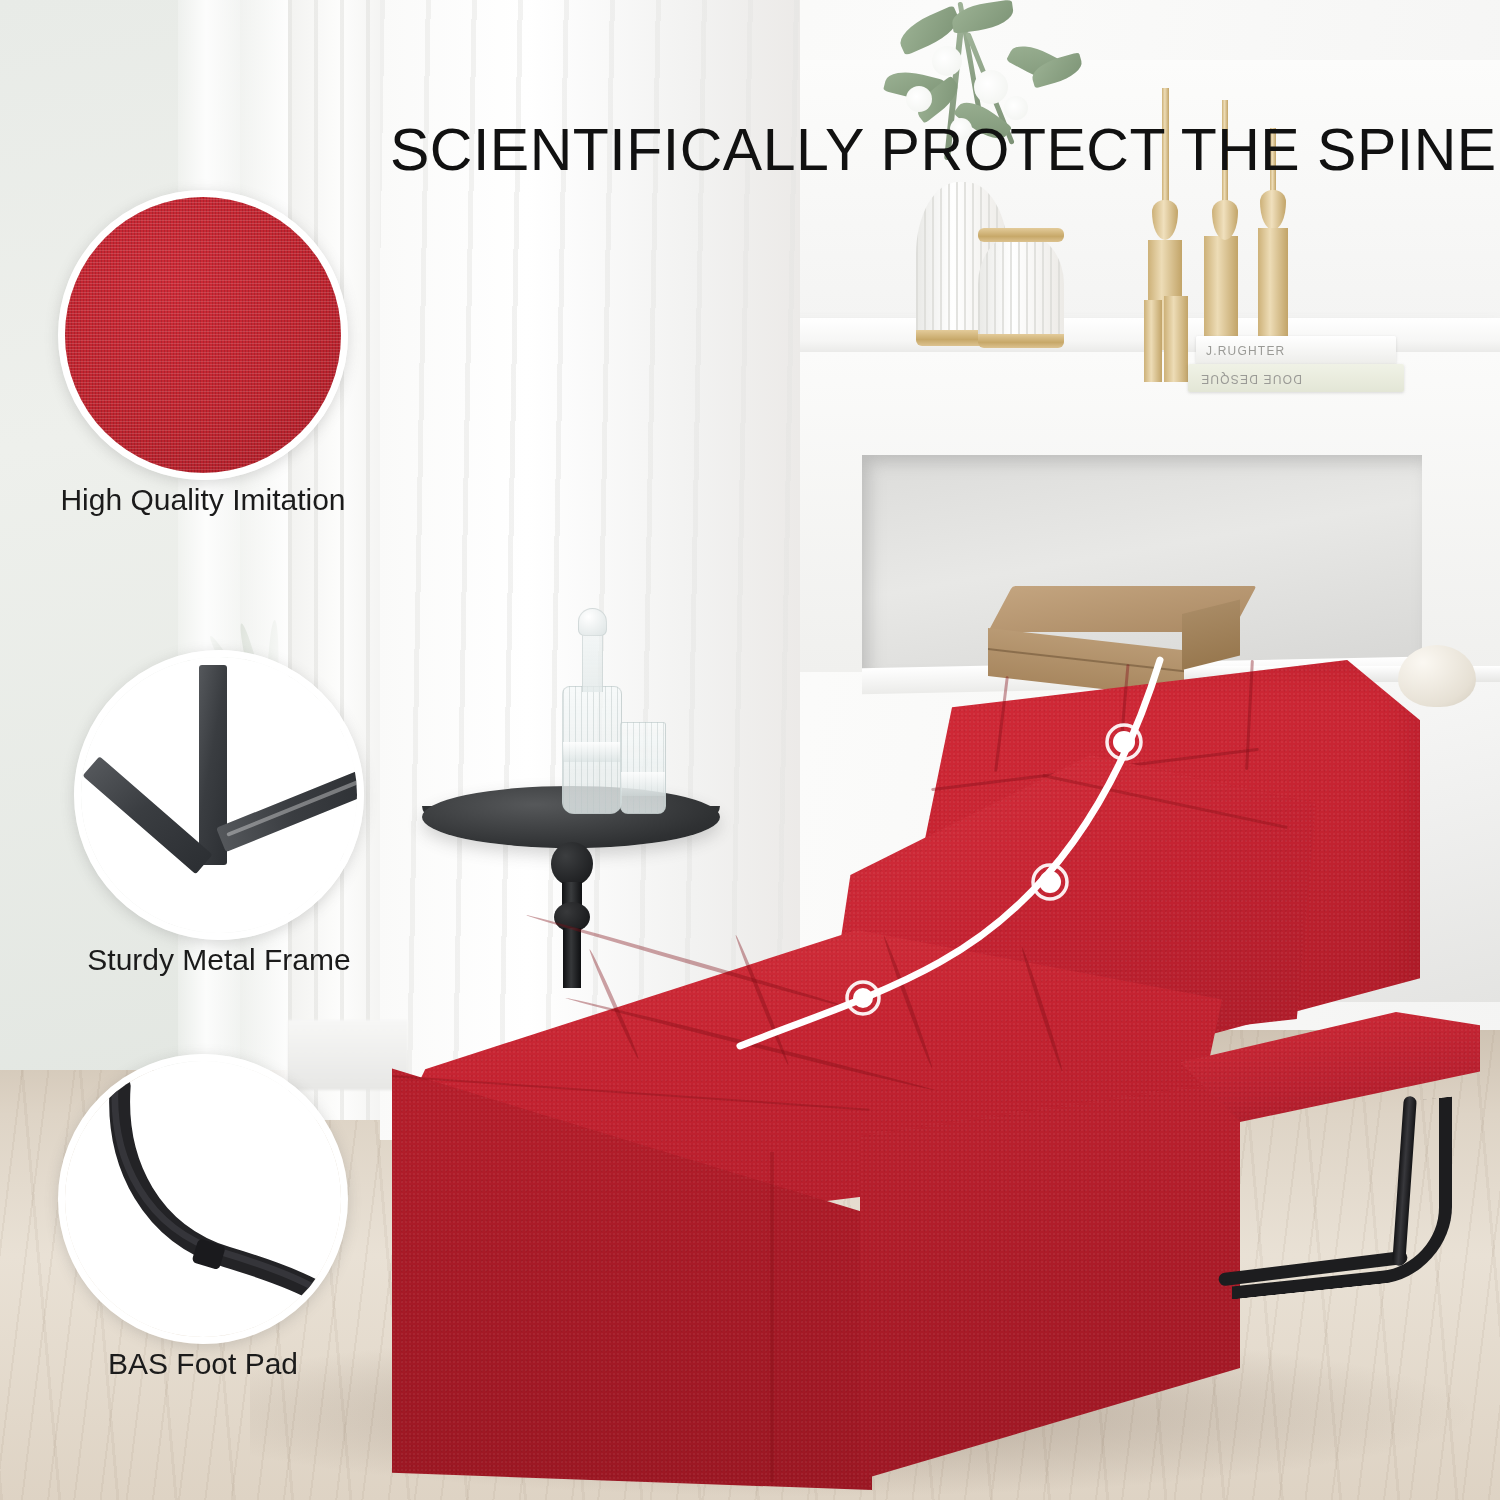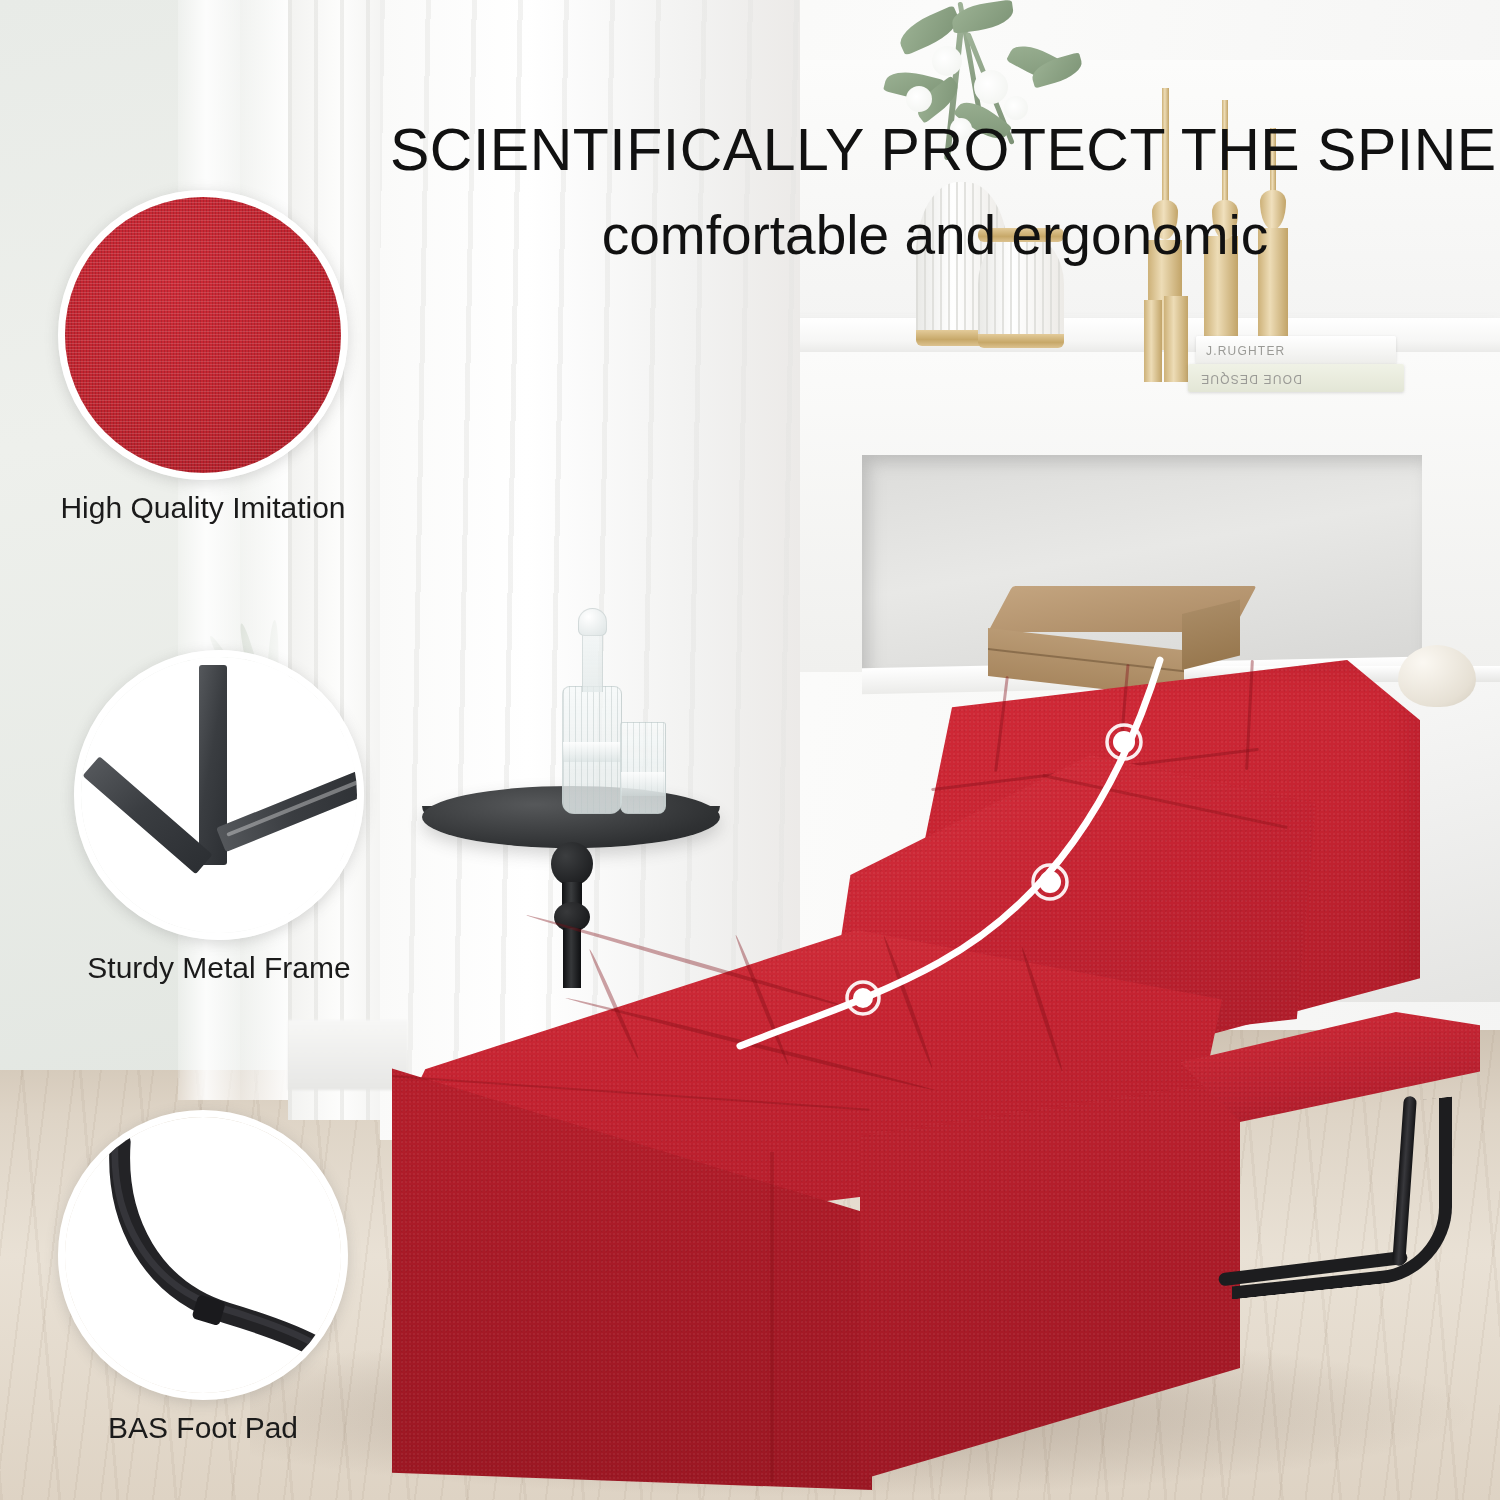--- a/index.html
+++ b/index.html
@@ -361,21 +361,21 @@
 
   
   .callout { position: absolute; width: 340px; text-align: center; }
   .callout-circle {
     position: relative; width: 290px; height: 290px; margin: 0 auto;
     border-radius: 50%; overflow: hidden;
     border: 7px solid #ffffff;
     box-shadow: 0 3px 14px rgba(90,90,90,.22);
   }
   .callout-label {
-    margin-top: 10px; font-size: 30px; color: #1b1b1b; line-height: 1.22;
+    margin-top: 2px; font-size: 30px; color: #1b1b1b; line-height: 1.22;
     font-weight: 400;
   }
 
   
   .swatch-fabric {
     position: absolute; inset: -6px;
     background:
       repeating-linear-gradient(0deg,
         rgba(255,255,255,.14) 0px, rgba(255,255,255,.14) 1px,
         rgba(0,0,0,0) 1px, rgba(0,0,0,0) 3px),
@@ -555,21 +555,20 @@
       <circle cx="1124" cy="742" r="11" fill="#ffffff"></circle>
       <circle cx="1050" cy="882" r="17" fill="none" stroke="#ffffff" stroke-width="3.5" opacity="0.92"></circle>
       <circle cx="1050" cy="882" r="11" fill="#ffffff"></circle>
       <circle cx="863" cy="998" r="16" fill="none" stroke="#ffffff" stroke-width="3.5" opacity="0.92"></circle>
       <circle cx="863" cy="998" r="10" fill="#ffffff"></circle>
     </g>
   </svg>
 
   <div class="headline">
     <div class="headline-1">SCIENTIFICALLY PROTECT THE SPINE</div>
-    <div class="headline-2">comfortable and ergonomic</div>
   </div>
 
   <div class="callout" style="left:33px; top:190px;">
     <div class="callout-circle">
       <div class="swatch-fabric"></div>
     </div>
     <div class="callout-label">
       <div>High Quality Imitation</div>
     </div>
   </div>
@@ -587,21 +586,21 @@
            transform:rotate(-22deg); transform-origin:left center;"></div>
 
       <div class="frame-bar" style="left:146px; top:176px; width:150px; height:4px;
            background:rgba(255,255,255,.35); transform:rotate(-22deg); transform-origin:left center;"></div>
     </div>
     <div class="callout-label">
       <div>Sturdy Metal Frame</div>
     </div>
   </div>
 
-  <div class="callout" style="left:33px; top:1110px;text-align:center;">
+  <div class="callout" style="left:33px; top:1054px;text-align:center;">
     <div class="callout-circle">
       <div class="pad-fill"></div>
       <svg viewBox="0 0 290 290" style="position:absolute; inset:0; width:100%; height:100%;">
         <path d="M 58 26 C 52 110, 92 182, 170 206 C 210 218, 244 230, 268 244" fill="none" stroke="#232326" stroke-width="22" stroke-linecap="round"></path>
         <path d="M 58 26 C 52 110, 92 182, 170 206 C 210 218, 244 230, 268 244" fill="none" stroke="#46464b" stroke-width="7" stroke-linecap="round" transform="translate(-5,-5)" opacity="0.55"></path>
         <rect x="136" y="190" width="30" height="26" rx="5" fill="#1a1a1d" transform="rotate(17 151 203)"></rect>
       </svg>
     </div>
     <div class="callout-label">
       <div>BAS Foot Pad</div>

